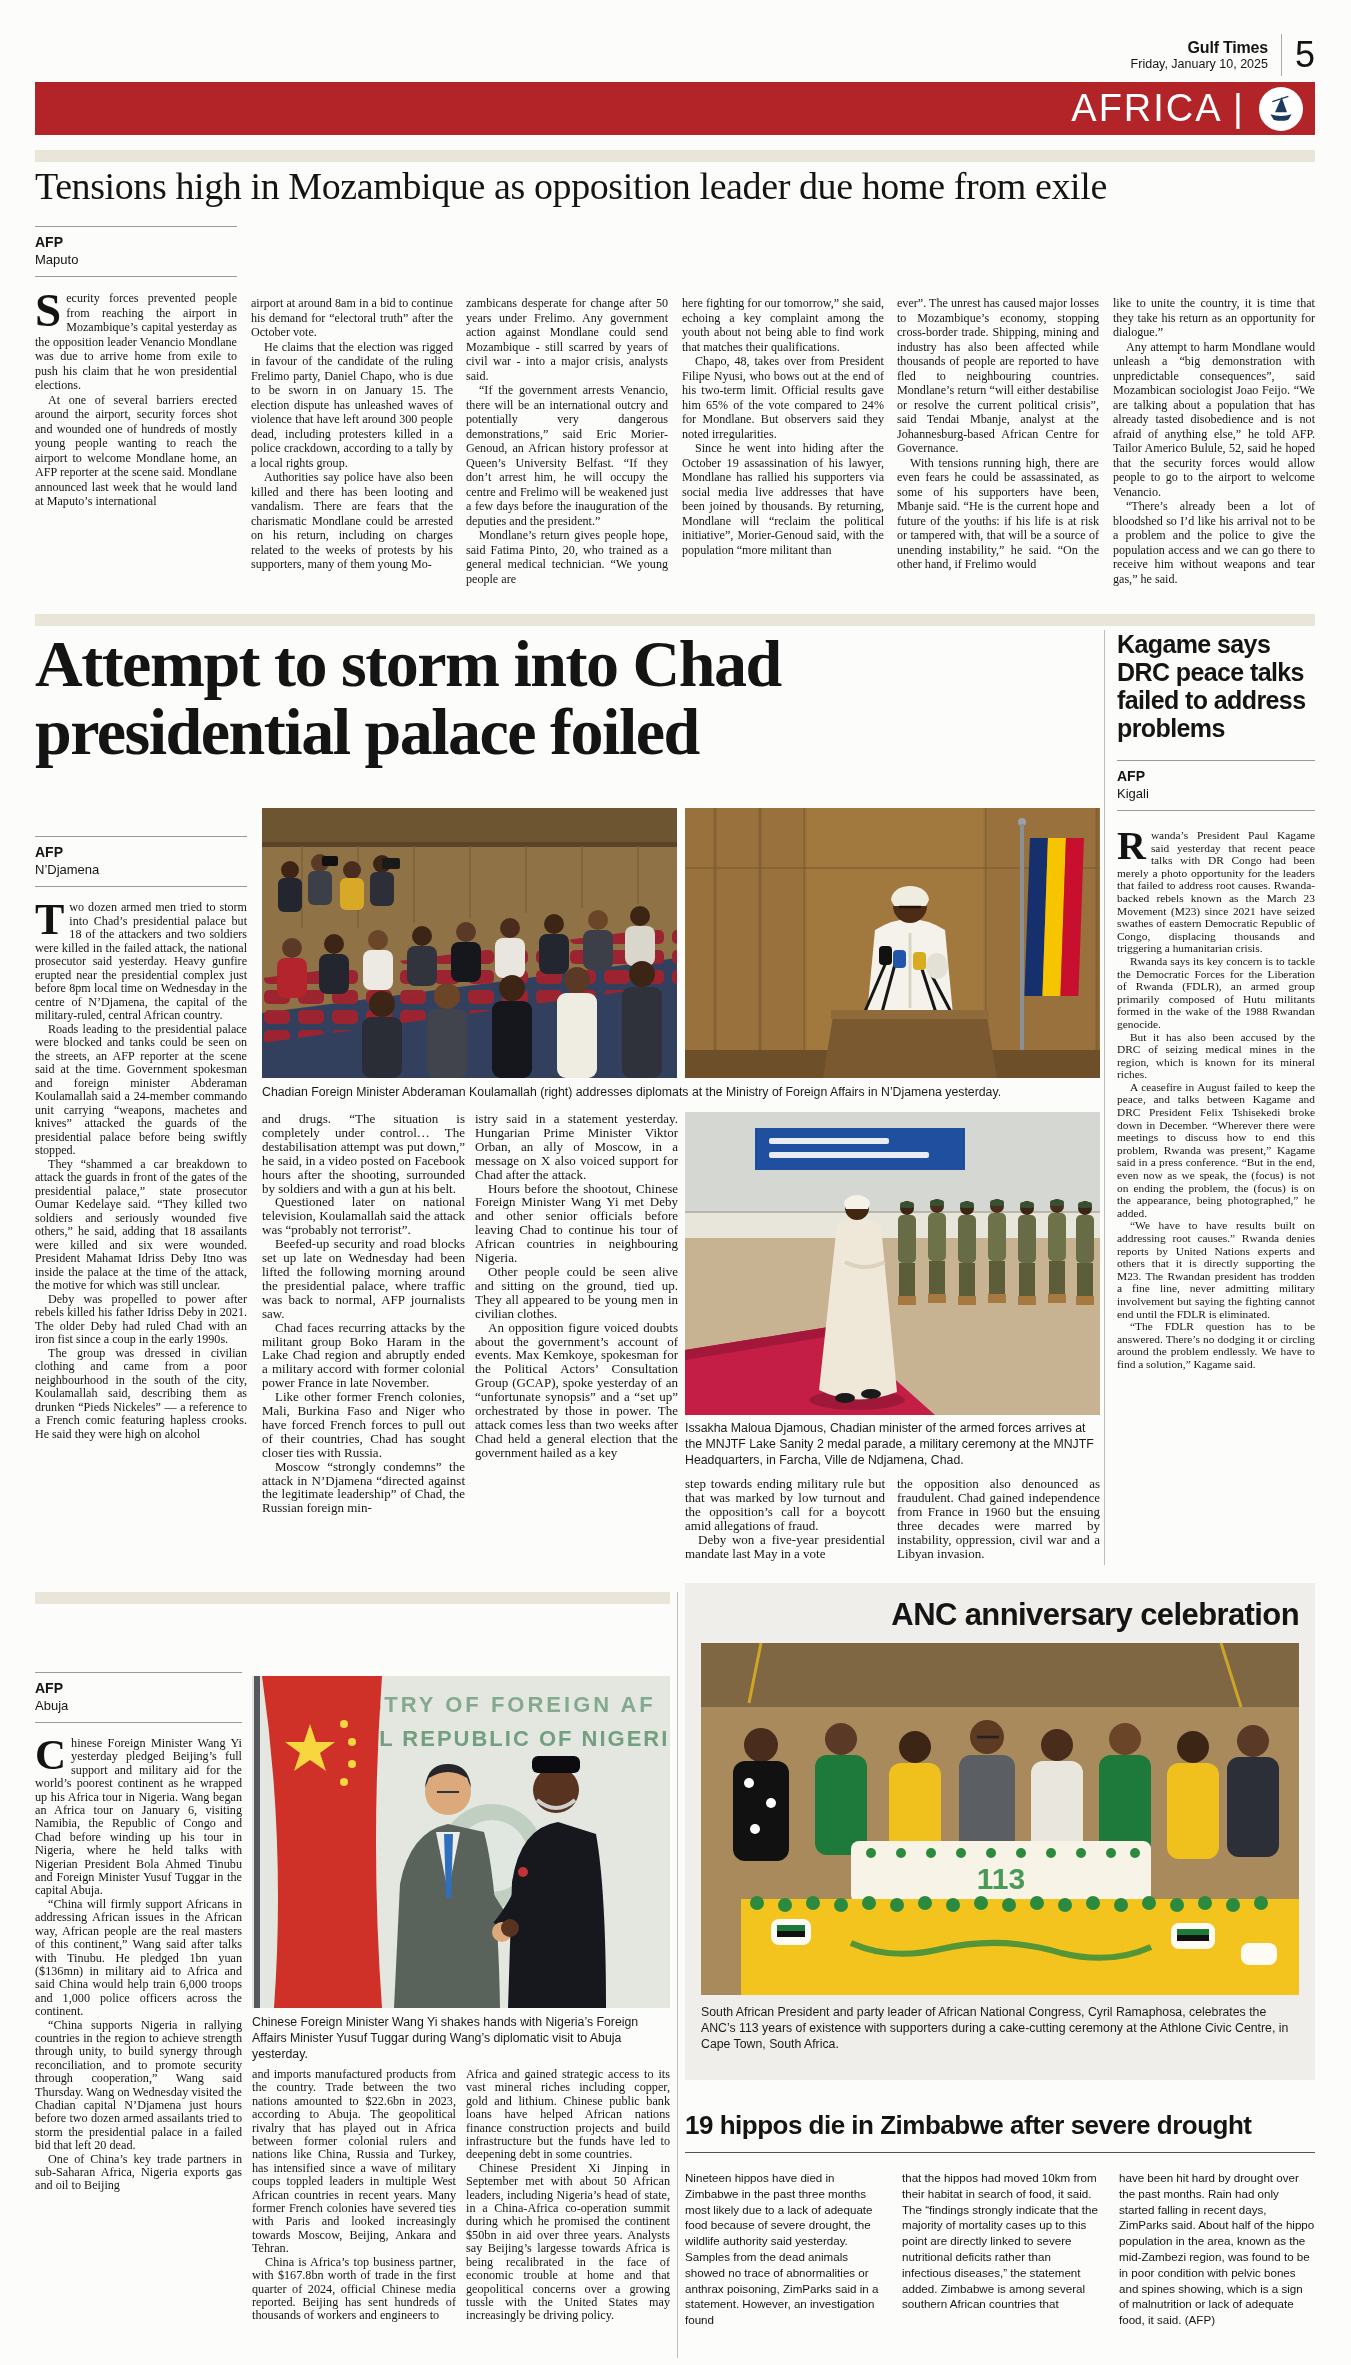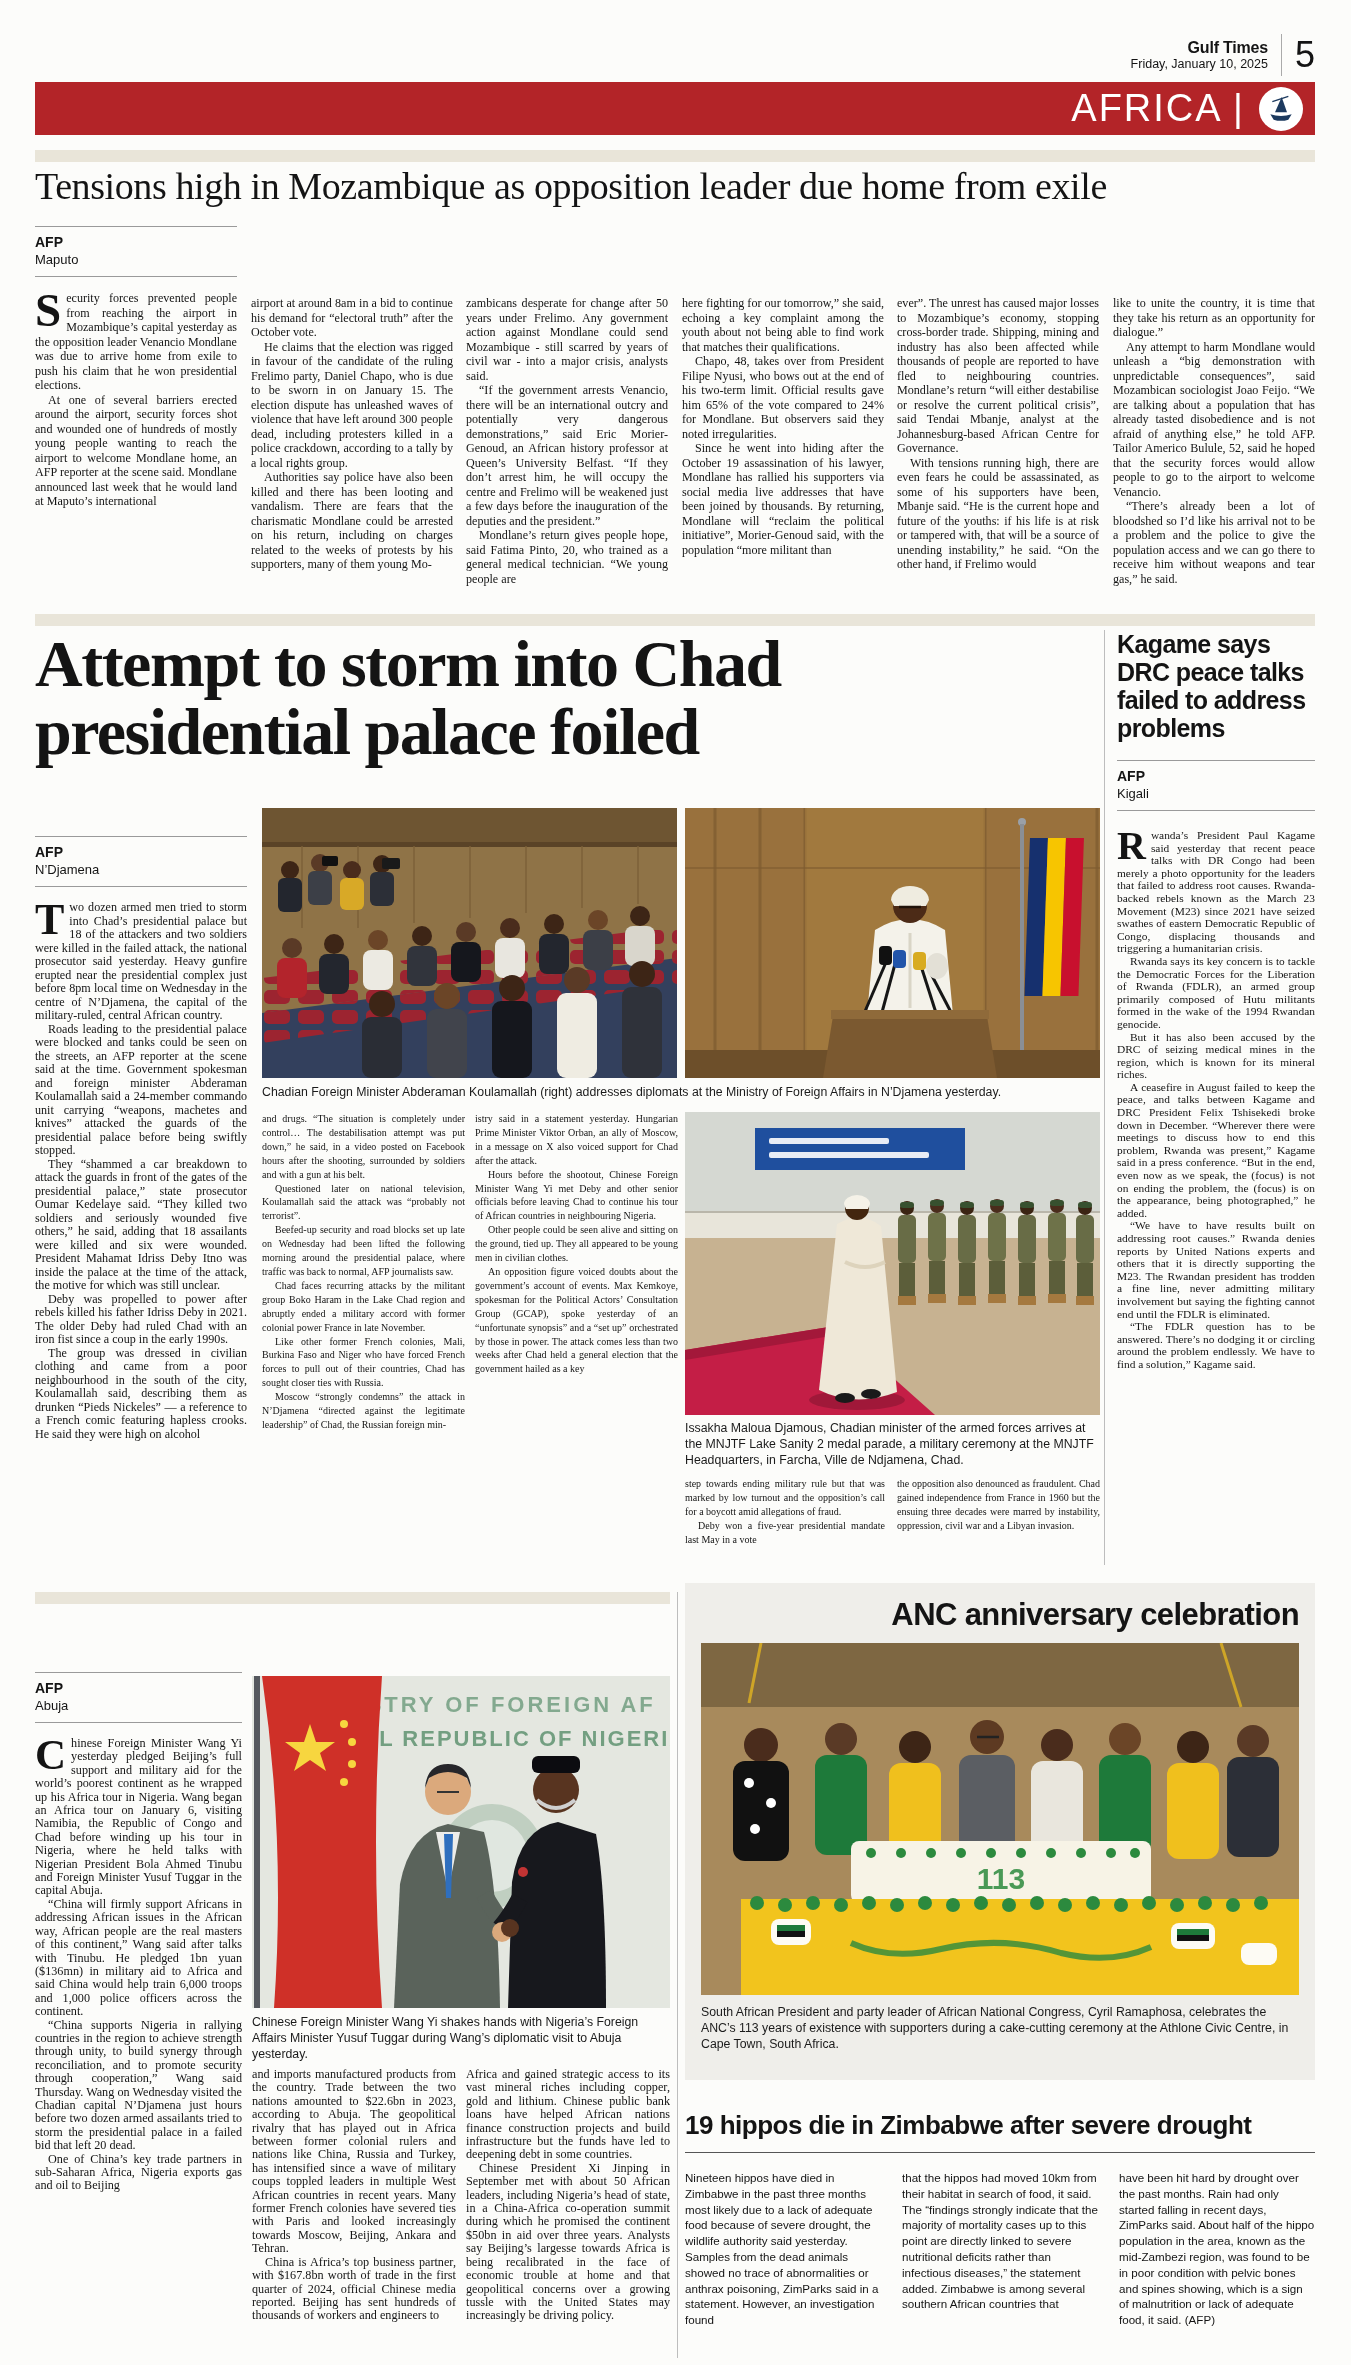--- a/index.html
+++ b/index.html
@@ -42,21 +42,21 @@
   .photo svg{display:block;width:100%;height:100%;}
   .vrule{position:absolute;width:1px;background:#bdbdbd;}
   .hrule{position:absolute;height:1px;background:#7c7c7c;}
   
   .moz-headline{position:absolute;left:35px;top:164px;width:1280px;font-size:38px;line-height:44px;font-weight:400;letter-spacing:-0.4px;}
   .fs-moz{font-size:12.1px;line-height:14.5px;}
   .moz-c1 p:first-child::first-letter{font-size:47px;line-height:37px;}
   
   .chad-headline{position:absolute;left:35px;top:630px;width:1040px;font-size:66px;line-height:68px;font-weight:700;letter-spacing:-1.5px;}
   .fs-chadL{font-size:12.1px;line-height:13.5px;}
-  .fs-chadM{font-size:10px;line-height:13.9px;}
+  .fs-chadM{font-size:13px;line-height:13.9px;}
   .chad-cL p:first-child::first-letter{font-size:44px;line-height:35px;}
   
   .sidebar-headline{font-family:"Liberation Sans",sans-serif;font-weight:700;font-size:25px;line-height:28px;letter-spacing:-0.6px;}
   .fs-kag{font-size:11.4px;line-height:12.6px;}
   .kag-body p:first-child::first-letter{font-size:40px;line-height:31px;}
   
   .chi-headline{position:absolute;left:35px;top:1608px;width:635px;font-size:37px;line-height:42px;font-weight:400;letter-spacing:-0.4px;}
   .fs-chi{font-size:12.2px;line-height:13.4px;}
   .chi-c1 p:first-child::first-letter{font-size:43px;line-height:34px;}
   
@@ -369,21 +369,21 @@
   <div class="vrule" style="left:1104px;top:630px;height:935px;"></div>
 
   <div class="abs" style="left:1117px;top:630px;width:198px;">
     <h2 class="sidebar-headline" style="margin:0 0 18px 0;">Kagame says DRC peace talks failed to address problems</h2>
     <div class="byline">
       <div class="agency">AFP</div>
       <div class="city">Kigali</div>
     </div>
     <div class="bodytext dropcap kag-body fs-kag" style="height:728px;margin-top:18px;">
         <p>Rwanda’s President Paul Kagame said yesterday that recent peace talks with DR Congo had been merely a photo opportunity for the leaders that failed to address root causes. Rwanda-backed rebels known as the March 23 Movement (M23) since 2021 have seized swathes of eastern Democratic Republic of Congo, displacing thousands and triggering a humanitarian crisis.</p>
-        <p>Rwanda says its key concern is to tackle the Democratic Forces for the Liberation of Rwanda (FDLR), an armed group primarily composed of Hutu militants formed in the wake of the 1994 Rwandan genocide.</p>
+        <p>Rwanda says its key concern is to tackle the Democratic Forces for the Liberation of Rwanda (FDLR), an armed group primarily composed of Hutu militants formed in the wake of the 1988 Rwandan genocide.</p>
         <p>But it has also been accused by the DRC of seizing medical mines in the region, which is known for its mineral riches.</p>
         <p>A ceasefire in August failed to keep the peace, and talks between Kagame and DRC President Felix Tshisekedi broke down in December. “Wherever there were meetings to discuss how to end this problem, Rwanda was present,” Kagame said in a press conference. “But in the end, even now as we speak, the (focus) is not on ending the problem, the (focus) is on the appearance, being photographed,” he added.</p>
         <p>“We have to have results built on addressing root causes.” Rwanda denies reports by United Nations experts and others that it is directly supporting the M23. The Rwandan president has trodden a fine line, never admitting military involvement but saying the fighting cannot end until the FDLR is eliminated.</p>
         <p>“The FDLR question has to be answered. There’s no dodging it or circling around the problem endlessly. We have to find a solution,” Kagame said.</p>
       </div>
   </div>
 
   <div class="abs kicker-bar" style="left:35px;top:1592px;width:635px;"></div>
 
   <div class="abs" style="left:35px;top:1672px;width:207px;">

